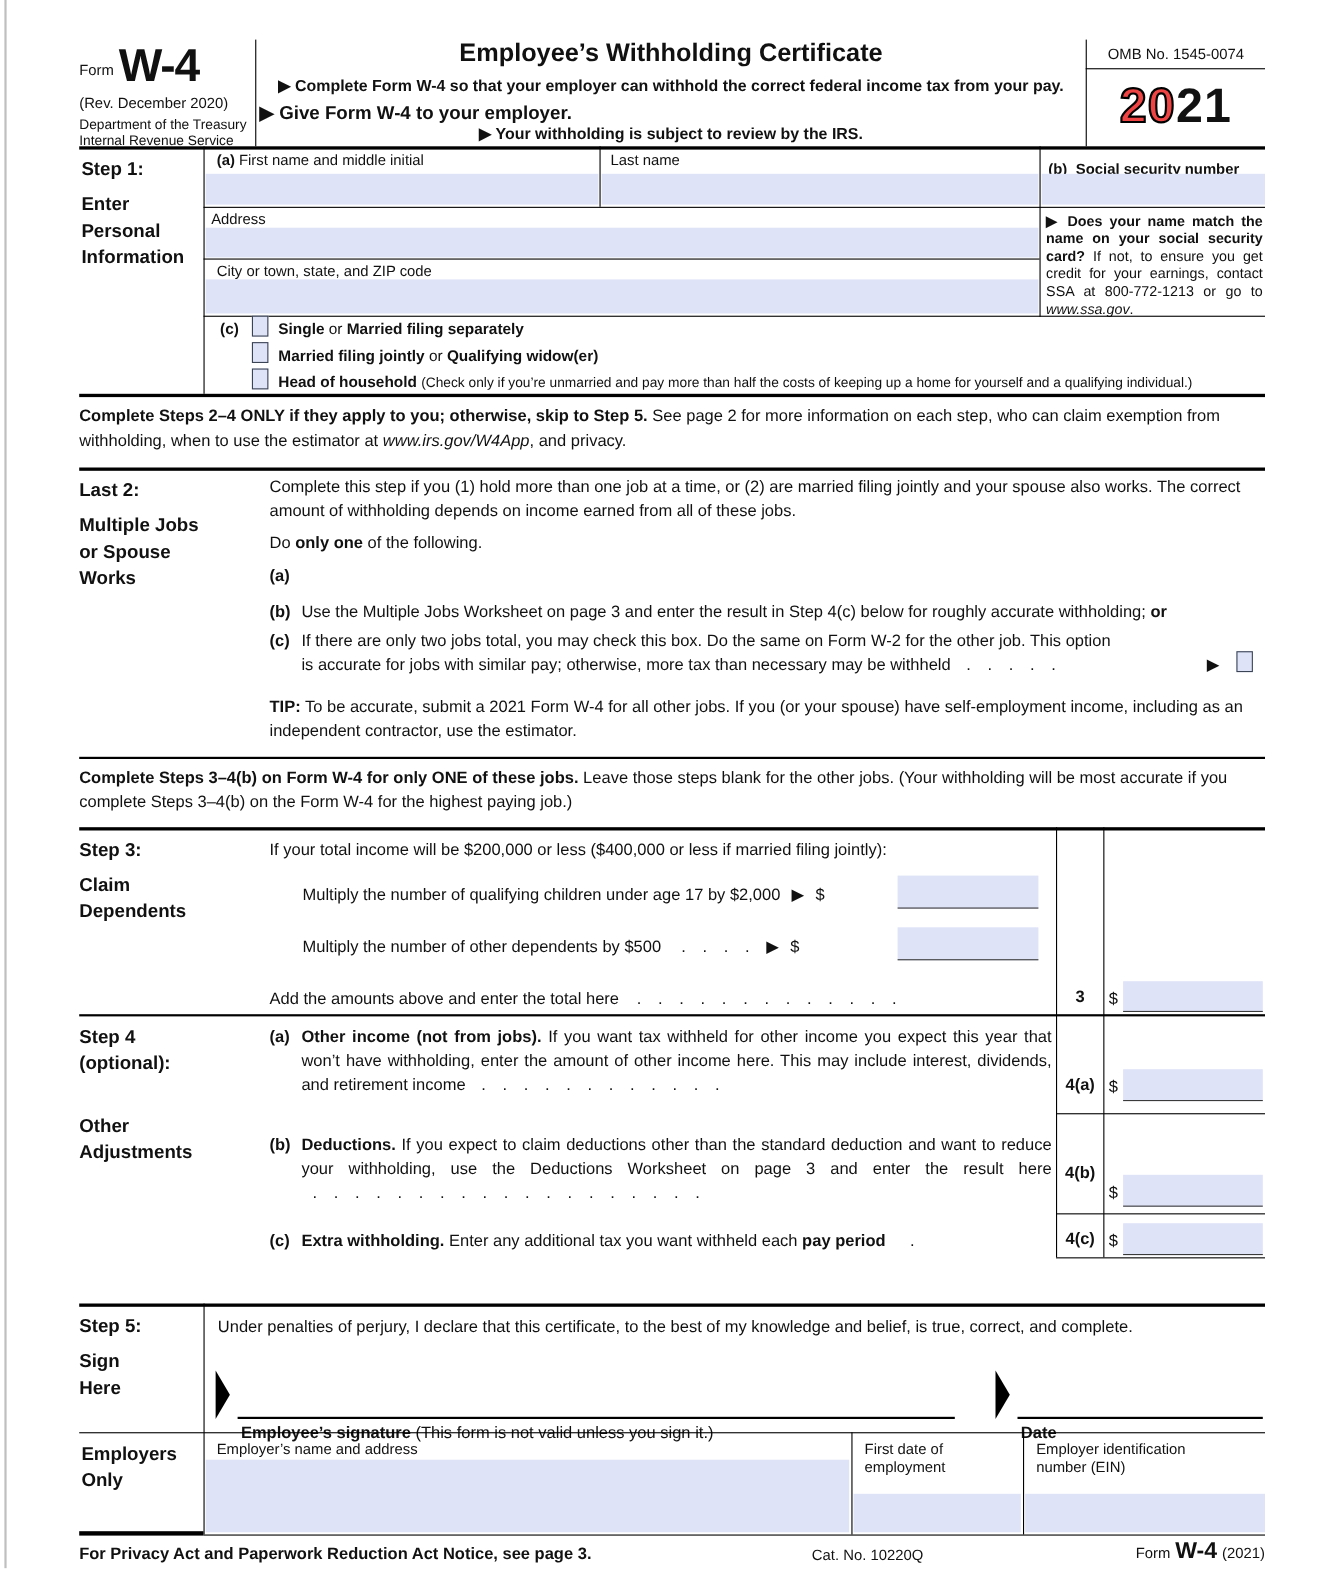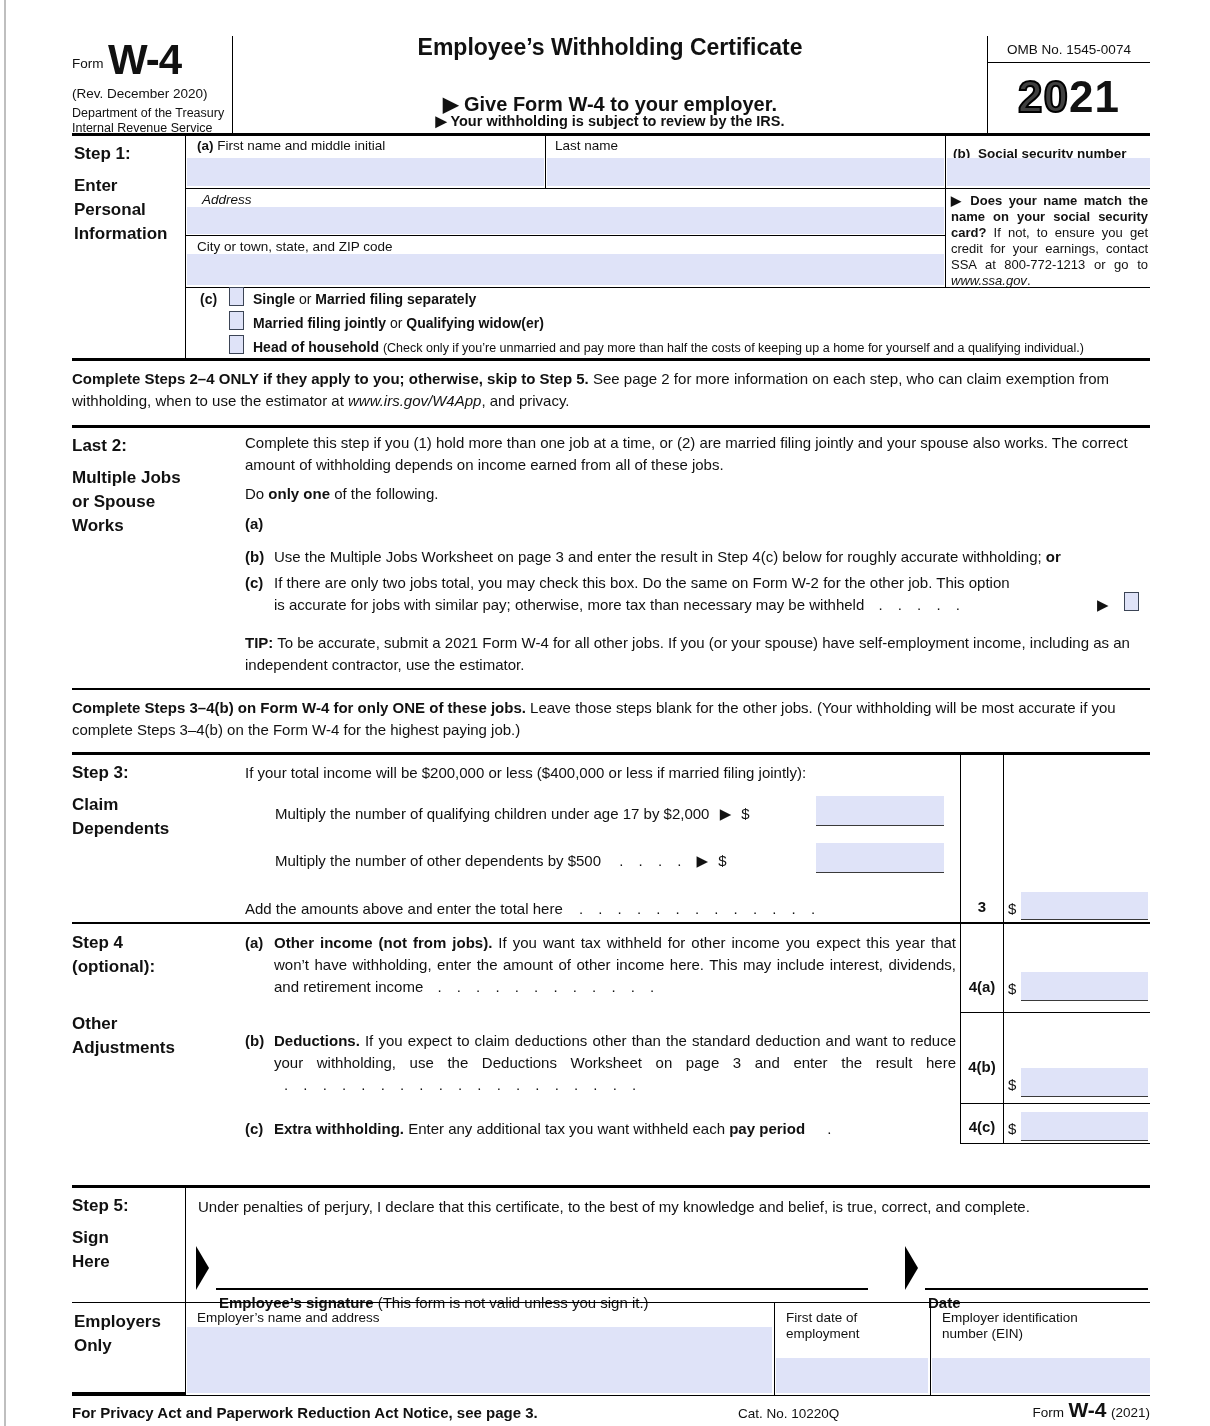--- a/index.html
+++ b/index.html
@@ -13,21 +13,21 @@
   .sm{font-size:13px;line-height:16px;}
   .xs{font-size:12.5px;}
   .lbl{font-size:13.5px;line-height:16px;}
   .step{font-size:17px;font-weight:bold;line-height:24px;}
   .field{background:#dfe3f8;}
   .ufield{background:#dfe3f8;border-bottom:1.5px solid #3a3a3a;}
   .cb{width:15px;height:19px;background:#dfe3f8;border:1px solid #3b4455;box-sizing:border-box;}
   .dots{word-spacing:9px;letter-spacing:1px;white-space:nowrap;overflow:hidden;}
   .numcol{font-size:15px;font-weight:bold;text-align:center;}
   .tri{width:0;height:0;border-top:22px solid transparent;border-bottom:22px solid transparent;border-left:13px solid #000;}
-  .outline20{color:#404040;-webkit-text-stroke:2px #000;text-shadow:0 0 0 #000;}
+  .outline20{color:#ef4444;-webkit-text-stroke:2px #000;text-shadow:0 0 0 #000;}
   .year{font-size:44px;font-weight:bold;letter-spacing:1px;}
   .just{text-align:justify;}
 </style>
 </head>
 <body>
 
 <div class="page">
 
   <div class="a" style="left:4px;top:0;width:2px;height:1426px;background:#bfbfbf;"></div>
 
@@ -36,21 +36,22 @@
       <span class="lbl">Form</span>
       <span style="font-size:42px;font-weight:bold;letter-spacing:-1px;vertical-align:-6px;">W-4</span>
     </div>
     <div class="lbl" style="margin-top:2px;">(Rev. December 2020)</div>
     <div class="xs" style="margin-top:4px;line-height:15px;">Department of the Treasury</div>
     <div class="xs" style="line-height:15px;">Internal Revenue Service</div>
   </div>
   <div class="a line" style="left:232px;top:36px;width:1px;height:97px;"></div>
 
   <div class="a" style="left:240px;top:34px;width:740px;text-align:center;font-size:23px;font-weight:bold;">Employee’s Withholding Certificate</div>
-  <div class="a tb" style="left:236px;top:92px;width:748px;text-align:center;font-size:20px;">▶ Give Form W-4 to your employer.</div>
+  <div class="a tb" style="left:236px;top:70px;width:748px;text-align:center;font-size:14.5px;">▶ Complete Form W-4 so that your employer can withhold the correct federal income tax from your pay.</div>
+  <div class="a tb" style="left:236px;top:92px;width:748px;font-size:17px;">▶ Give Form W-4 to your employer.</div>
   <div class="a tb" style="left:236px;top:113px;width:748px;text-align:center;font-size:14.5px;">▶ Your withholding is subject to review by the IRS.</div>
 
   <div class="a line" style="left:987px;top:36px;width:1px;height:97px;"></div>
   <div class="a lbl" style="left:988px;top:42px;width:162px;text-align:center;">OMB No. 1545-0074</div>
   <div class="a line" style="left:987px;top:62px;width:163px;height:1px;"></div>
   <div class="a year" style="left:988px;top:72px;width:162px;text-align:center;">
     <span class="outline20">20</span><span>21</span>
   </div>
 
   <div class="a line" style="left:72px;top:133px;width:1078px;height:3px;"></div>
@@ -71,21 +72,21 @@
   </div>
   <div class="a field" style="left:187px;top:158px;width:357px;height:28px;"></div>
   <div class="a field" style="left:547px;top:158px;width:397px;height:28px;"></div>
   <div class="a field" style="left:947px;top:158px;width:203px;height:28px;"></div>
   <div class="a line" style="left:185px;top:188px;width:965px;height:1px;"></div>
 
   <div class="a sm just" style="left:951px;top:193px;width:197px;">
     <span class="tb">▶ Does your name match the name on your social security card?</span><span> If not, to ensure you get credit for your earnings, contact SSA at 800-772-1213 or go to </span><span class="it">www.ssa.gov</span><span>.</span>
   </div>
 
-  <div class="a lbl" style="left:202px;top:192px;font-style:italic;">Address</div>
+  <div class="a lbl" style="left:192px;top:192px;">Address</div>
   <div class="a field" style="left:187px;top:207px;width:757px;height:27px;"></div>
   <div class="a line" style="left:185px;top:235px;width:760px;height:1px;"></div>
 
   <div class="a lbl" style="left:197px;top:239px;">City or town, state, and ZIP code</div>
   <div class="a field" style="left:187px;top:254px;width:757px;height:31px;"></div>
   <div class="a line" style="left:185px;top:287px;width:965px;height:1px;"></div>
 
   <div class="a tb" style="left:200px;top:291px;font-size:14px;">(c)</div>
   <div class="a cb" style="left:229px;top:287px;"></div>
   <div class="a" style="left:253px;top:291px;font-size:14px;">

